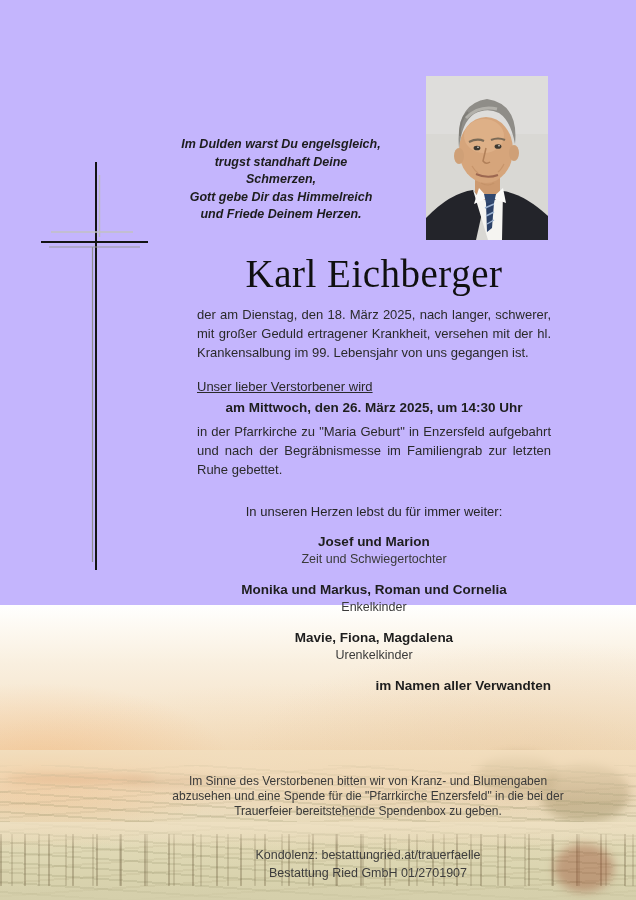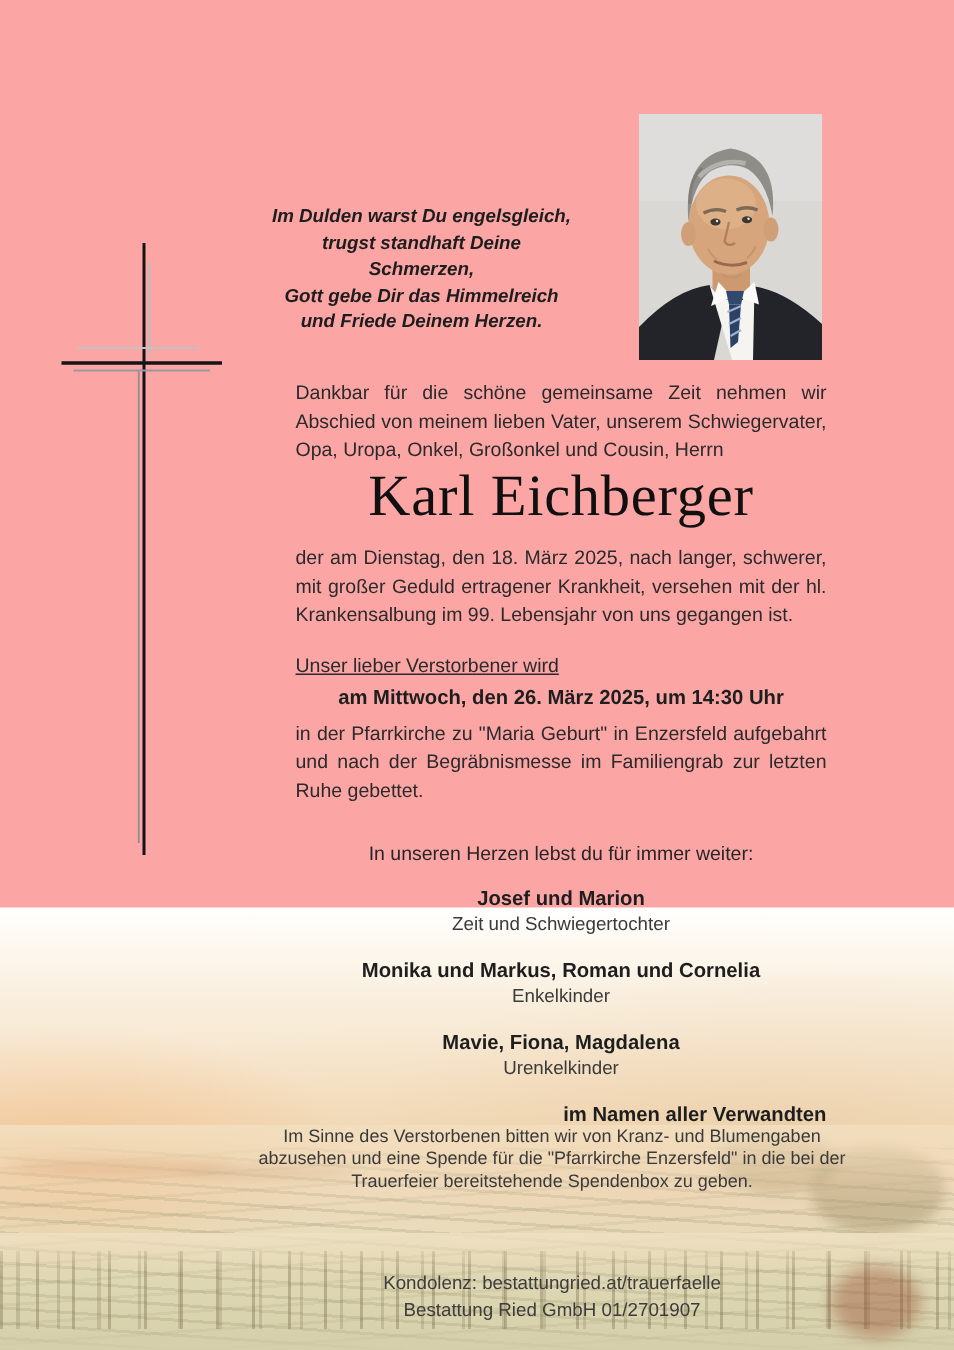--- a/index.html
+++ b/index.html
@@ -1,18 +1,18 @@
 <!DOCTYPE html>
 <html><head>
 <meta charset="utf-8">
 <style>
   html,body{margin:0;padding:0;background:#888;}
   .page{
     position:relative;width:636px;height:900px;margin:0 auto;
-    background:#fca5a5;overflow:hidden;
+    background:#c4b5fd;overflow:hidden;
     font-family:"Liberation Sans","DejaVu Sans",sans-serif;
     color:#262626;
   }
 
   
   .landscape{
     position:absolute;left:0;right:0;bottom:0;height:295px;
     background:
       radial-gradient(ellipse 300px 130px at 6% 55%, rgba(242,166,96,.38), rgba(242,166,96,0) 65%),
       radial-gradient(ellipse 420px 160px at 85% 50%, rgba(224,186,140,.28), rgba(224,186,140,0) 70%),
@@ -79,21 +79,21 @@
   .hearts{margin-top:23px !important;font-size:13px;line-height:19px;text-align:center;}
   .family{margin-top:11px;text-align:center;}
   .family-block{margin-bottom:13px;}
   .family-names{font-size:13.5px;line-height:19px;font-weight:700;color:#1e1e1e;}
   .family-relation{font-size:12.5px;line-height:16px;color:#3a3a3a;}
   .closing{margin-top:13px !important;font-size:13.5px;line-height:19px;font-weight:700;
     text-align:right;color:#1e1e1e;}
 
   
   .donation{
-    position:absolute;left:150px;top:750px;width:436px;
+    position:absolute;left:150px;top:774px;width:436px;
     font-size:12px;line-height:15px;text-align:center;color:#3a3a3a;
   }
   .donation span{display:block;}
 
   
   .footer{
     position:absolute;left:150px;top:846px;width:436px;
     font-size:12.5px;line-height:18px;text-align:center;color:#3c3c3c;
   }
   .footer span{display:block;}
@@ -168,21 +168,20 @@
   </div>
 
   <div class="poem">
     <span>Im Dulden warst Du engelsgleich,</span>
     <span>trugst standhaft Deine Schmerzen,</span>
     <span>Gott gebe Dir das Himmelreich</span>
     <span>und Friede Deinem Herzen.</span>
   </div>
 
   <div class="content">
-    <p class="para">Dankbar für die schöne gemeinsame Zeit nehmen wir Abschied von meinem lieben Vater, unserem Schwiegervater, Opa, Uropa, Onkel, Großonkel und Cousin, Herrn</p>
     <p class="name">Karl Eichberger</p>
     <p class="para death">der am Dienstag, den 18. März 2025, nach langer, schwerer, mit großer Geduld ertragener Krankheit, versehen mit der hl. Krankensalbung im 99. Lebensjahr von uns gegangen ist.</p>
     <p class="lead">Unser lieber Verstorbener wird</p>
     <p class="datetime">am Mittwoch, den 26. März 2025, um 14:30 Uhr</p>
     <p class="para burial">in der Pfarrkirche zu "Maria Geburt" in Enzersfeld aufgebahrt und nach der Begräbnismesse im Familiengrab zur letzten Ruhe gebettet.</p>
     <p class="hearts">In unseren Herzen lebst du für immer weiter:</p>
 
     <div class="family">
       <div class="family-block">
         <div class="family-names">Josef und Marion</div>

